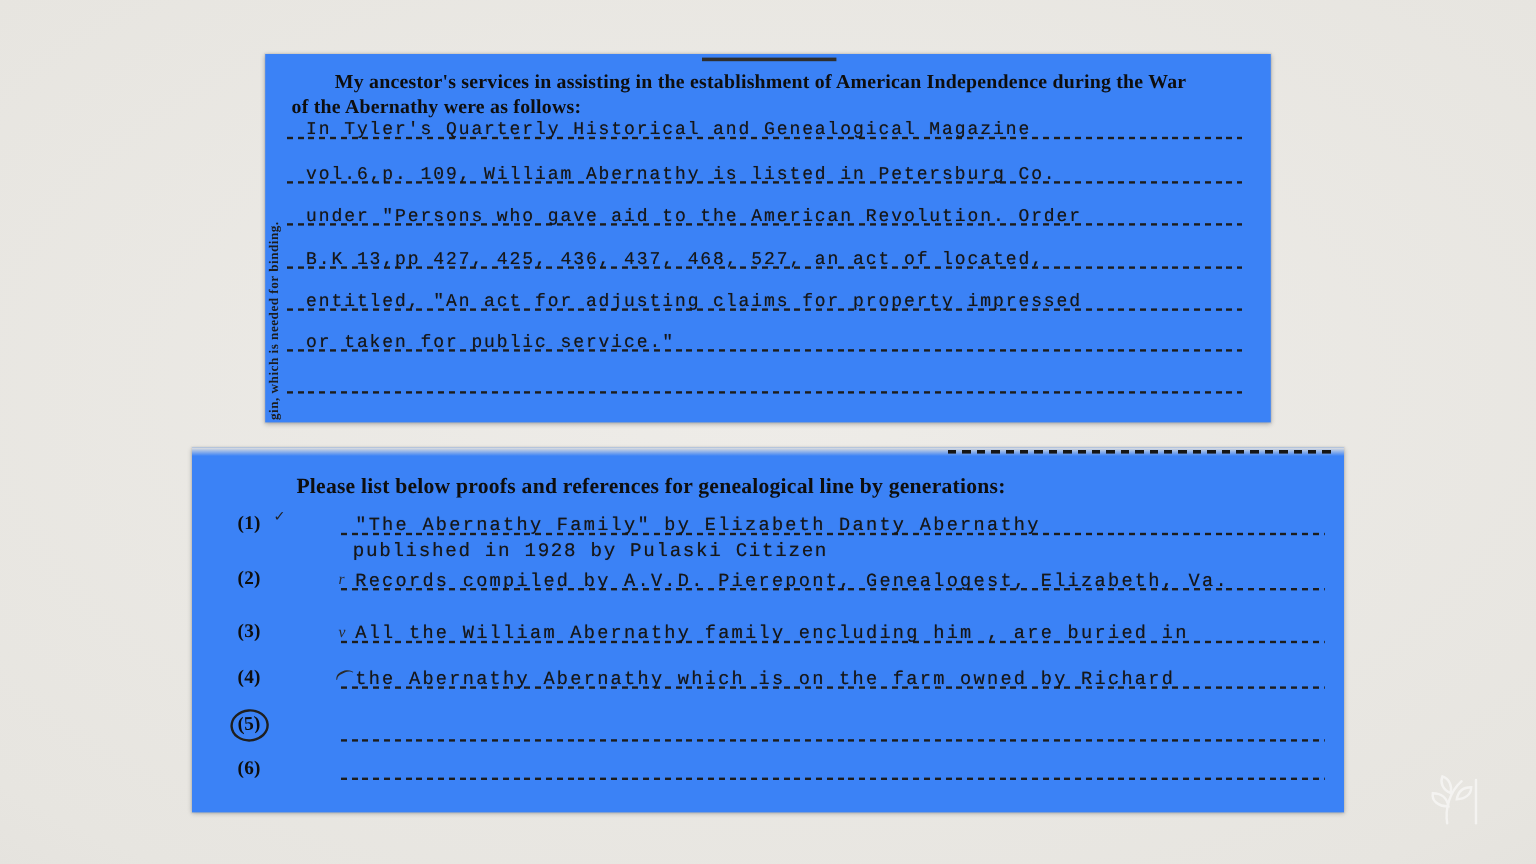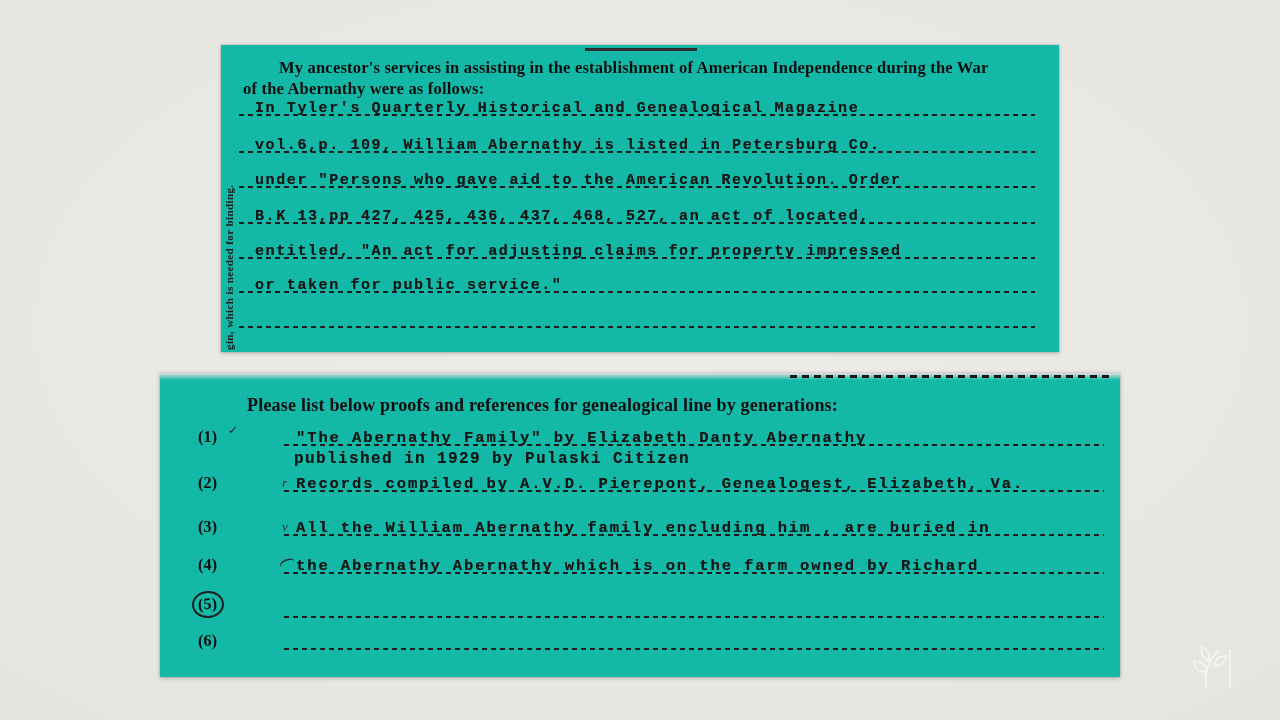--- a/index.html
+++ b/index.html
@@ -3,40 +3,40 @@
 <meta charset="utf-8">
 <style>
   * { margin:0; padding:0; box-sizing:border-box; }
   html,body { width:1280px; height:720px; overflow:hidden; }
   body {
     font-family:"Liberation Serif","DejaVu Serif",serif;
     background: radial-gradient(130% 130% at 50% 45%, #eeece8 0%, #e7e5e0 52%, #dbd9d4 85%, #d2d0cb 100%);
     position:relative;
   }
   .panel {
-    position:absolute; background:#14b8a6;
+    position:absolute; background:#3b82f6;
     box-shadow:0 1px 4px rgba(0,0,0,0.28), 0 0 0 1px rgba(0,0,0,0.04);
   }
   
   #top-doc { left:221px; top:45px; width:838px; height:307px; }
   .top-rule { position:absolute; left:364px; top:3px; width:112px; height:3px; background:#2e2e2e; }
   .printed {
     font-weight:700; color:#0e0e0e; letter-spacing:0.2px;
   }
   .intro { position:absolute; left:22px; top:12px; width:800px; font-size:16.5px; line-height:21px; }
   .intro .l1 { display:block; text-indent:36px; }
   .margin-note {
     position:absolute; left:2px; bottom:2px; height:235px; width:16px;
     writing-mode:vertical-rl; transform:rotate(180deg);
     font-size:11px; font-weight:700; color:#1c1c1c; letter-spacing:0.4px;
     white-space:nowrap; text-align:left;
   }
   .typed {
     font-family:"Liberation Mono","DejaVu Sans Mono",monospace;
-    font-weight:700; color:#171717; text-shadow:0 0 0.6px rgba(0,0,0,0.55);
+    font-weight:400; color:#171717; text-shadow:0 0 0.6px rgba(0,0,0,0.55);
     white-space:nowrap;
   }
   .trow { position:absolute; left:18px; right:24px; height:30px; }
   .trow .dash, .dashline {
     position:absolute; left:0; right:0; bottom:2px; height:2px;
     background-image:repeating-linear-gradient(90deg,#1d1d1d 0 5px,transparent 5px 9px);
   }
   .trow .txt { position:absolute; left:16px; bottom:1px; font-size:15px; letter-spacing:1.6px; }
   .t1{top:43px}.t2{top:80px}.t3{top:115px}.t4{top:151px}.t5{top:186px}.t6{top:220px}.t7{top:255px}
   
@@ -109,21 +109,21 @@
   <div class="bd-toprule"></div>
 
   <div class="bd-header printed">Please list below proofs and references for genealogical line by generations:</div>
 
   <div class="item i1">
     <span class="num printed">(1)</span>
     <span class="checkmark">✓</span>
     <div class="dash"></div>
     <span class="txt typed">"The Abernathy Family" by Elizabeth Danty Abernathy</span>
   </div>
-  <span class="line2 typed">published in 1929 by Pulaski Citizen</span>
+  <span class="line2 typed">published in 1928 by Pulaski Citizen</span>
 
   <div class="item i2">
     <span class="num printed">(2)</span>
     <span class="pen-mark">r</span>
     <div class="dash"></div>
     <span class="txt typed">Records compiled by A.V.D. Pierepont, Genealogest, Elizabeth, Va.</span>
   </div>
 
   <div class="item i3">
     <span class="num printed">(3)</span>

